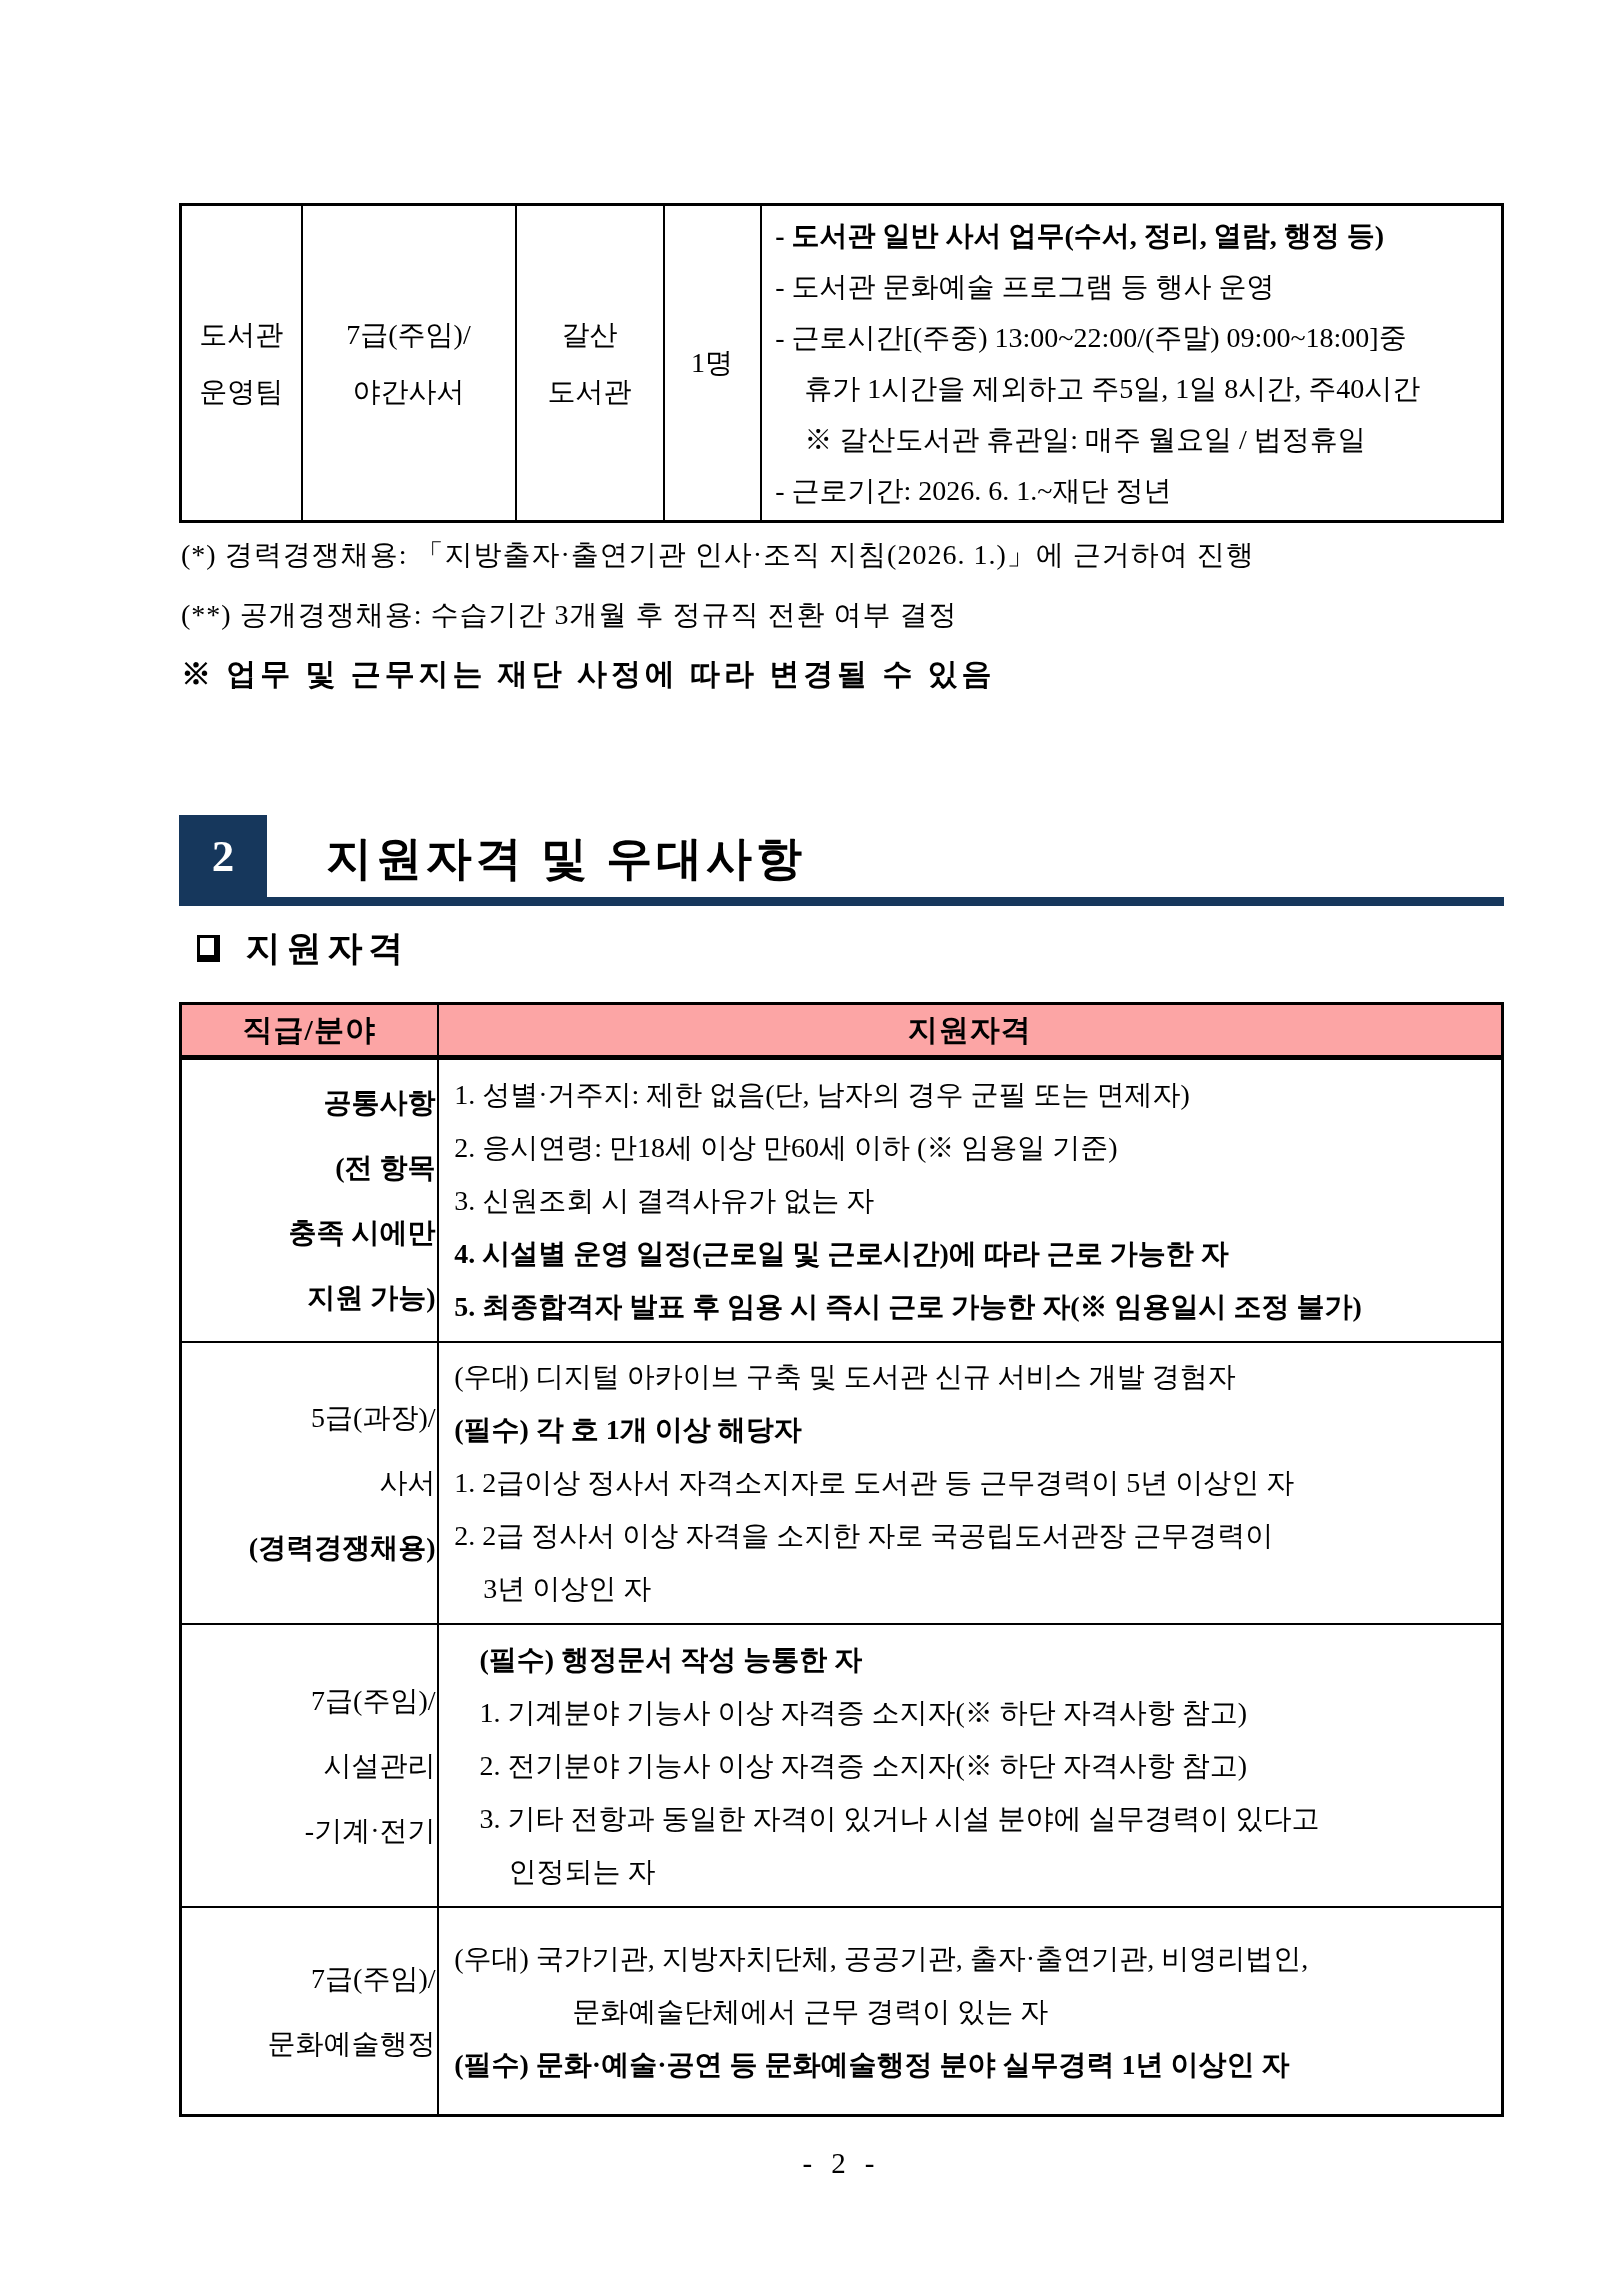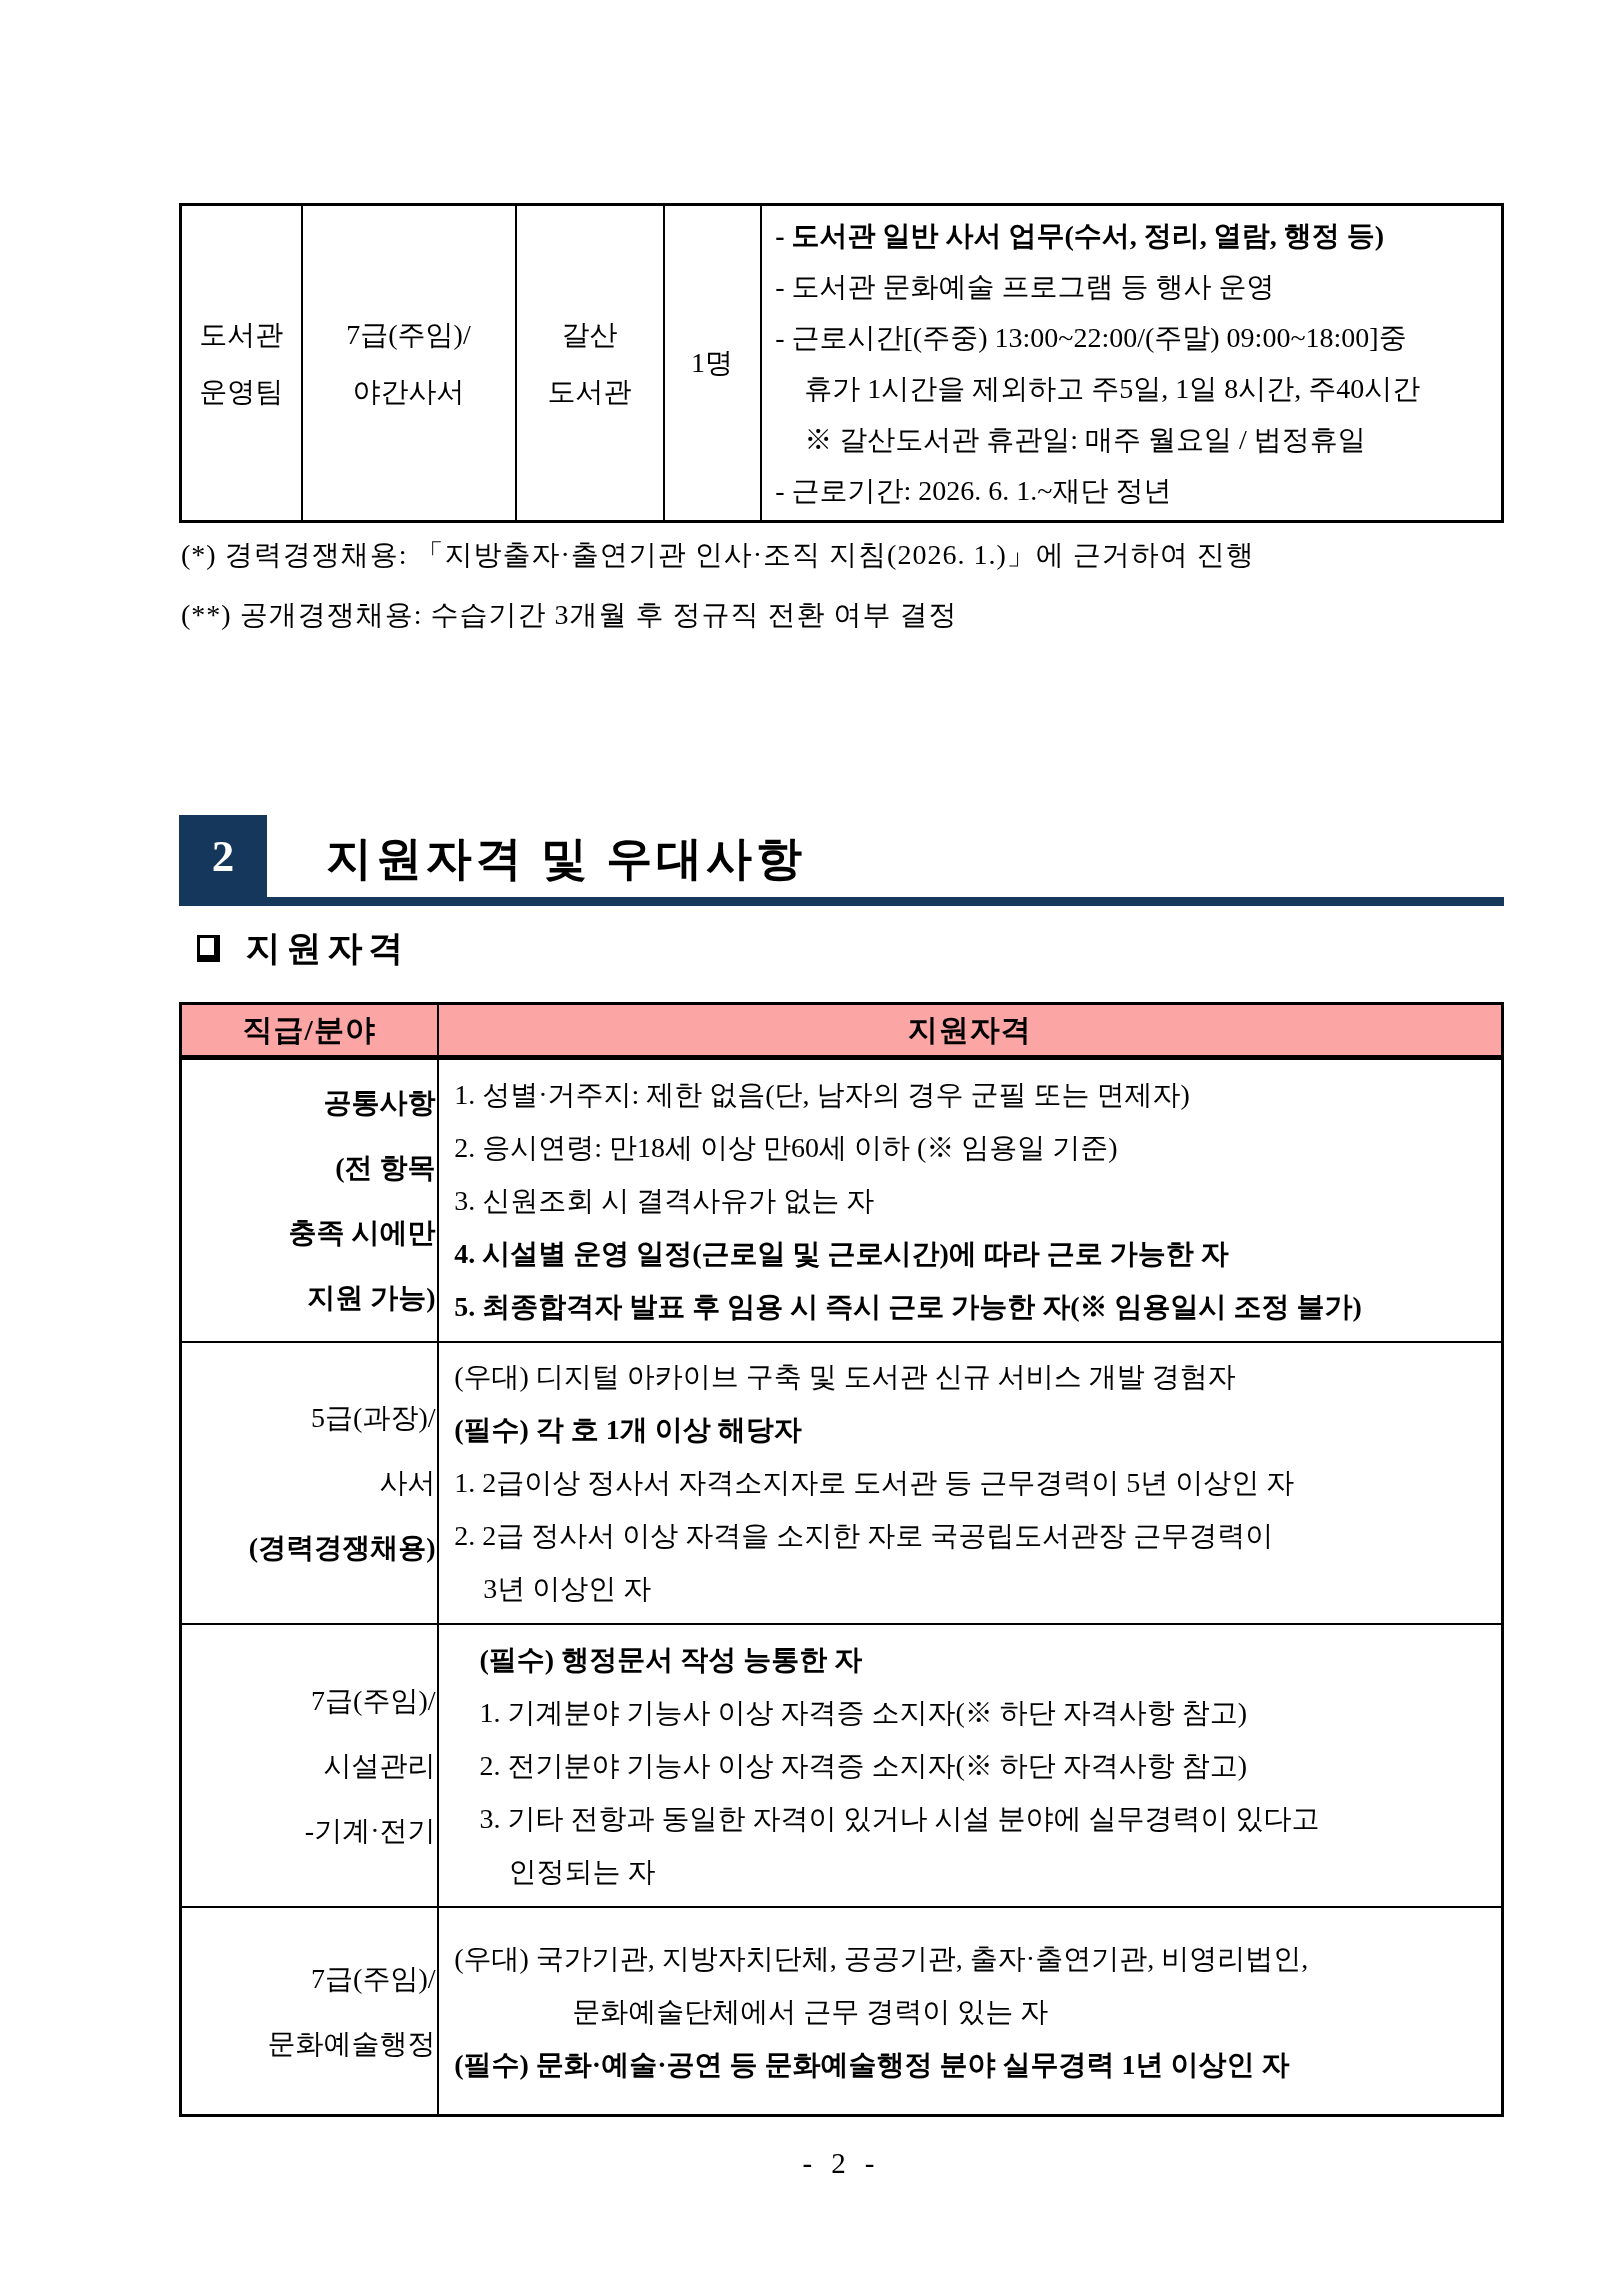--- a/index.html
+++ b/index.html
@@ -110,20 +110,21 @@
               <div class="line ind1">※ 갈산도서관 휴관일: 매주 월요일 / 법정휴일</div>
               <div class="line">- 근로기간: 2026. 6. 1.~재단 정년</div>
             </td>
         </tr>
       </tbody>
     </table>
 
     <div class="footnotes">
         <div class="line">(*) 경력경쟁채용: 「지방출자·출연기관 인사·조직 지침(2026. 1.)」에 근거하여 진행</div>
         <div class="line">(**) 공개경쟁채용: 수습기간 3개월 후 정규직 전환 여부 결정</div>
+        <div class="line b">※ 업무 및 근무지는 재단 사정에 따라 변경될 수 있음</div>
       </div>
 
     <div class="section-head">
       <div class="sec-row">
         <div class="sec-num-box">
           <span>2</span>
         </div>
         <h2 class="sec-title">지원자격 및 우대사항</h2>
       </div>
       <div class="sec-rule"></div>

